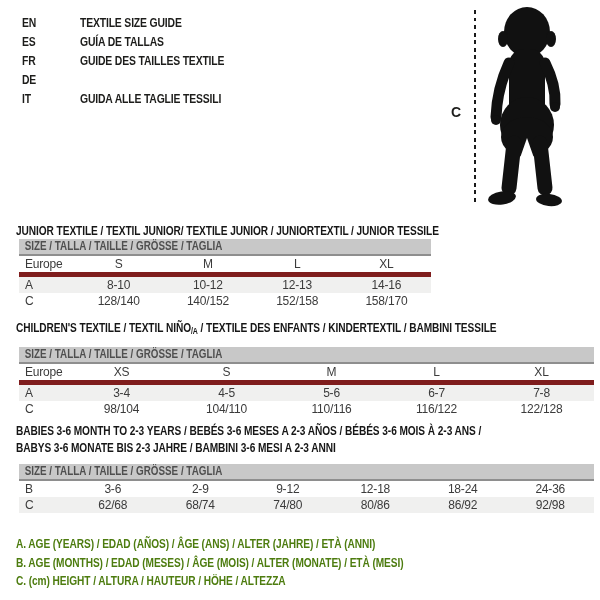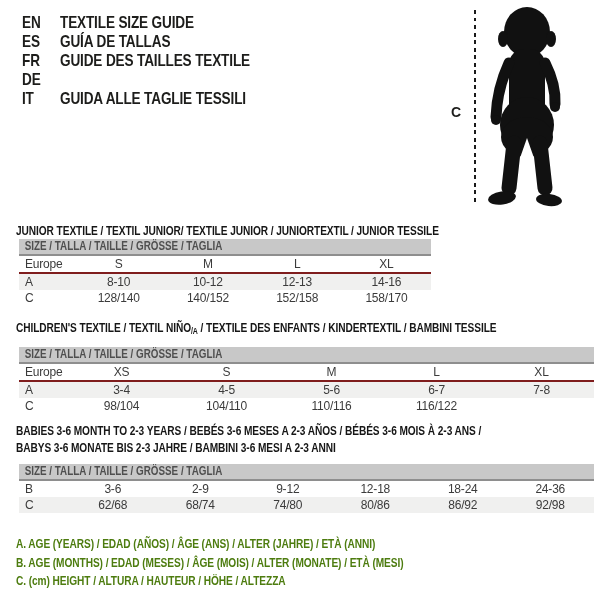--- a/index.html
+++ b/index.html
@@ -4,21 +4,21 @@
 <style>
   html,body{margin:0;padding:0;background:#ffffff;}
   #page{position:relative;width:600px;height:600px;background:#ffffff;overflow:hidden;
         font-family:"Liberation Sans","DejaVu Sans",sans-serif;color:#1d1d1b;}
 
   
   .cond{display:inline-block;transform:scaleX(0.78);transform-origin:0 50%;white-space:nowrap;}
 
   
   .lang-block{position:absolute;left:22px;top:13px;}
-  .lang-row{display:flex;height:19px;line-height:19px;font-weight:bold;font-size:17px;letter-spacing:-0.2px;}
+  .lang-row{display:flex;height:19px;line-height:19px;font-weight:bold;font-size:13px;letter-spacing:-0.2px;gap:20px;}
   .lang-code{width:38px;}
   .lang-code .cond, .lang-label .cond{transform:scaleX(0.8);}
 
   
   .figure-line{position:absolute;left:474px;top:10px;width:2px;height:195px;
                background:repeating-linear-gradient(180deg,#1a1a1a 0 4px,transparent 4px 7.5px);}
   .figure-c{position:absolute;left:451px;top:104px;font-weight:bold;font-size:14px;}
   .baby-svg{position:absolute;left:478px;top:5px;}
 
   
@@ -31,21 +31,21 @@
   .t2,.t3{width:575px;}
   .bar{height:15px;line-height:15px;background:#c8c8c8;border-bottom:2px solid #8e8e8e;
        font-weight:bold;font-size:12px;color:#4f4f4f;}
   .bar .cond{padding-left:7px;transform:scaleX(0.82);}
   .trow{display:grid;height:16px;line-height:16px;font-size:12px;color:#3b3b3b;letter-spacing:-0.2px;}
   .t1 .trow{grid-template-columns:55px repeat(4,1fr);}
   .t2 .trow{grid-template-columns:50px repeat(5,1fr);}
   .t3 .trow{grid-template-columns:50px repeat(6,1fr);}
   .trow .lbl{text-align:left;padding-left:6px;}
   .trow .cell{text-align:center;}
-  .trow.sep{border-bottom:2px solid #7f1d1d;}
+  .trow.sep{border-bottom:5px solid #7f1d1d;}
   .trow.alt{background:#f0f0ef;}
 
   
   .notes{position:absolute;left:16px;top:535px;}
   .note-line{height:18.6px;line-height:18.6px;font-weight:bold;font-size:13px;letter-spacing:-0.1px;color:#4d7c0f;white-space:nowrap;}
 </style>
 </head>
 <body>
 
 <div id="page">
@@ -142,20 +142,21 @@
       <span class="cell">5-6</span>
       <span class="cell">6-7</span>
       <span class="cell">7-8</span>
     </div>
     <div class="trow">
       <span class="lbl">C</span>
       <span class="cell">98/104</span>
       <span class="cell">104/110</span>
       <span class="cell">110/116</span>
       <span class="cell">116/122</span>
+      <span class="cell">122/128</span>
     </div>
   </div>
 
   <div class="sec-title" style="top:423px;">
     <div><span class="cond">BABIES 3-6 MONTH TO 2-3 YEARS / BEBÉS 3-6 MESES A 2-3 AÑOS / BÉBÉS 3-6 MOIS À 2-3 ANS /</span></div>
     <div><span class="cond">BABYS 3-6 MONATE BIS 2-3 JAHRE / BAMBINI 3-6 MESI A 2-3 ANNI</span></div>
   </div>
   <div class="size-table t3" style="top:464px;">
     <div class="bar"><span class="cond">SIZE / TALLA / TAILLE / GRÖSSE / TAGLIA</span></div>
     <div class="trow">

